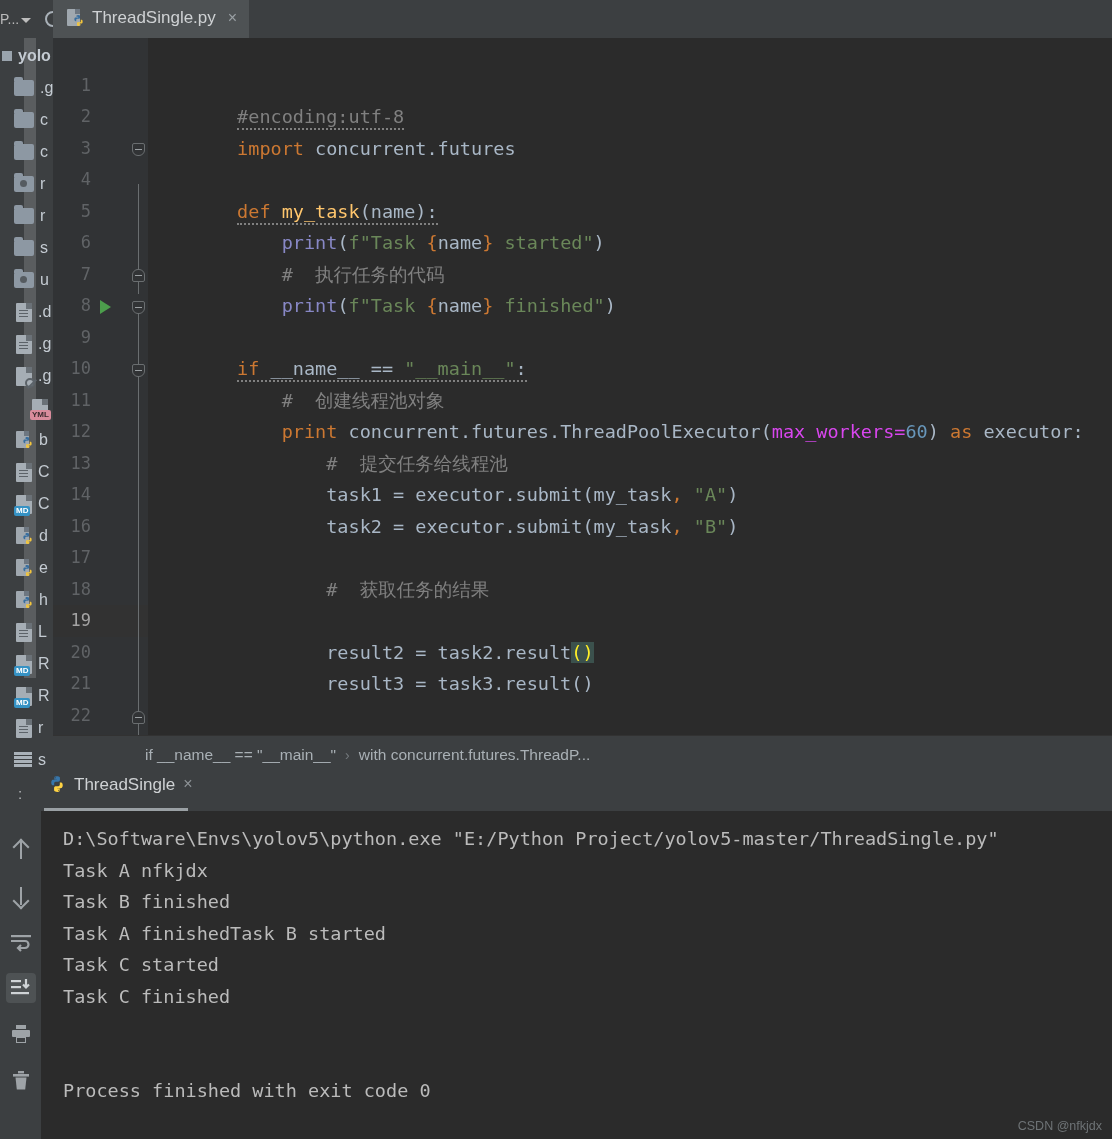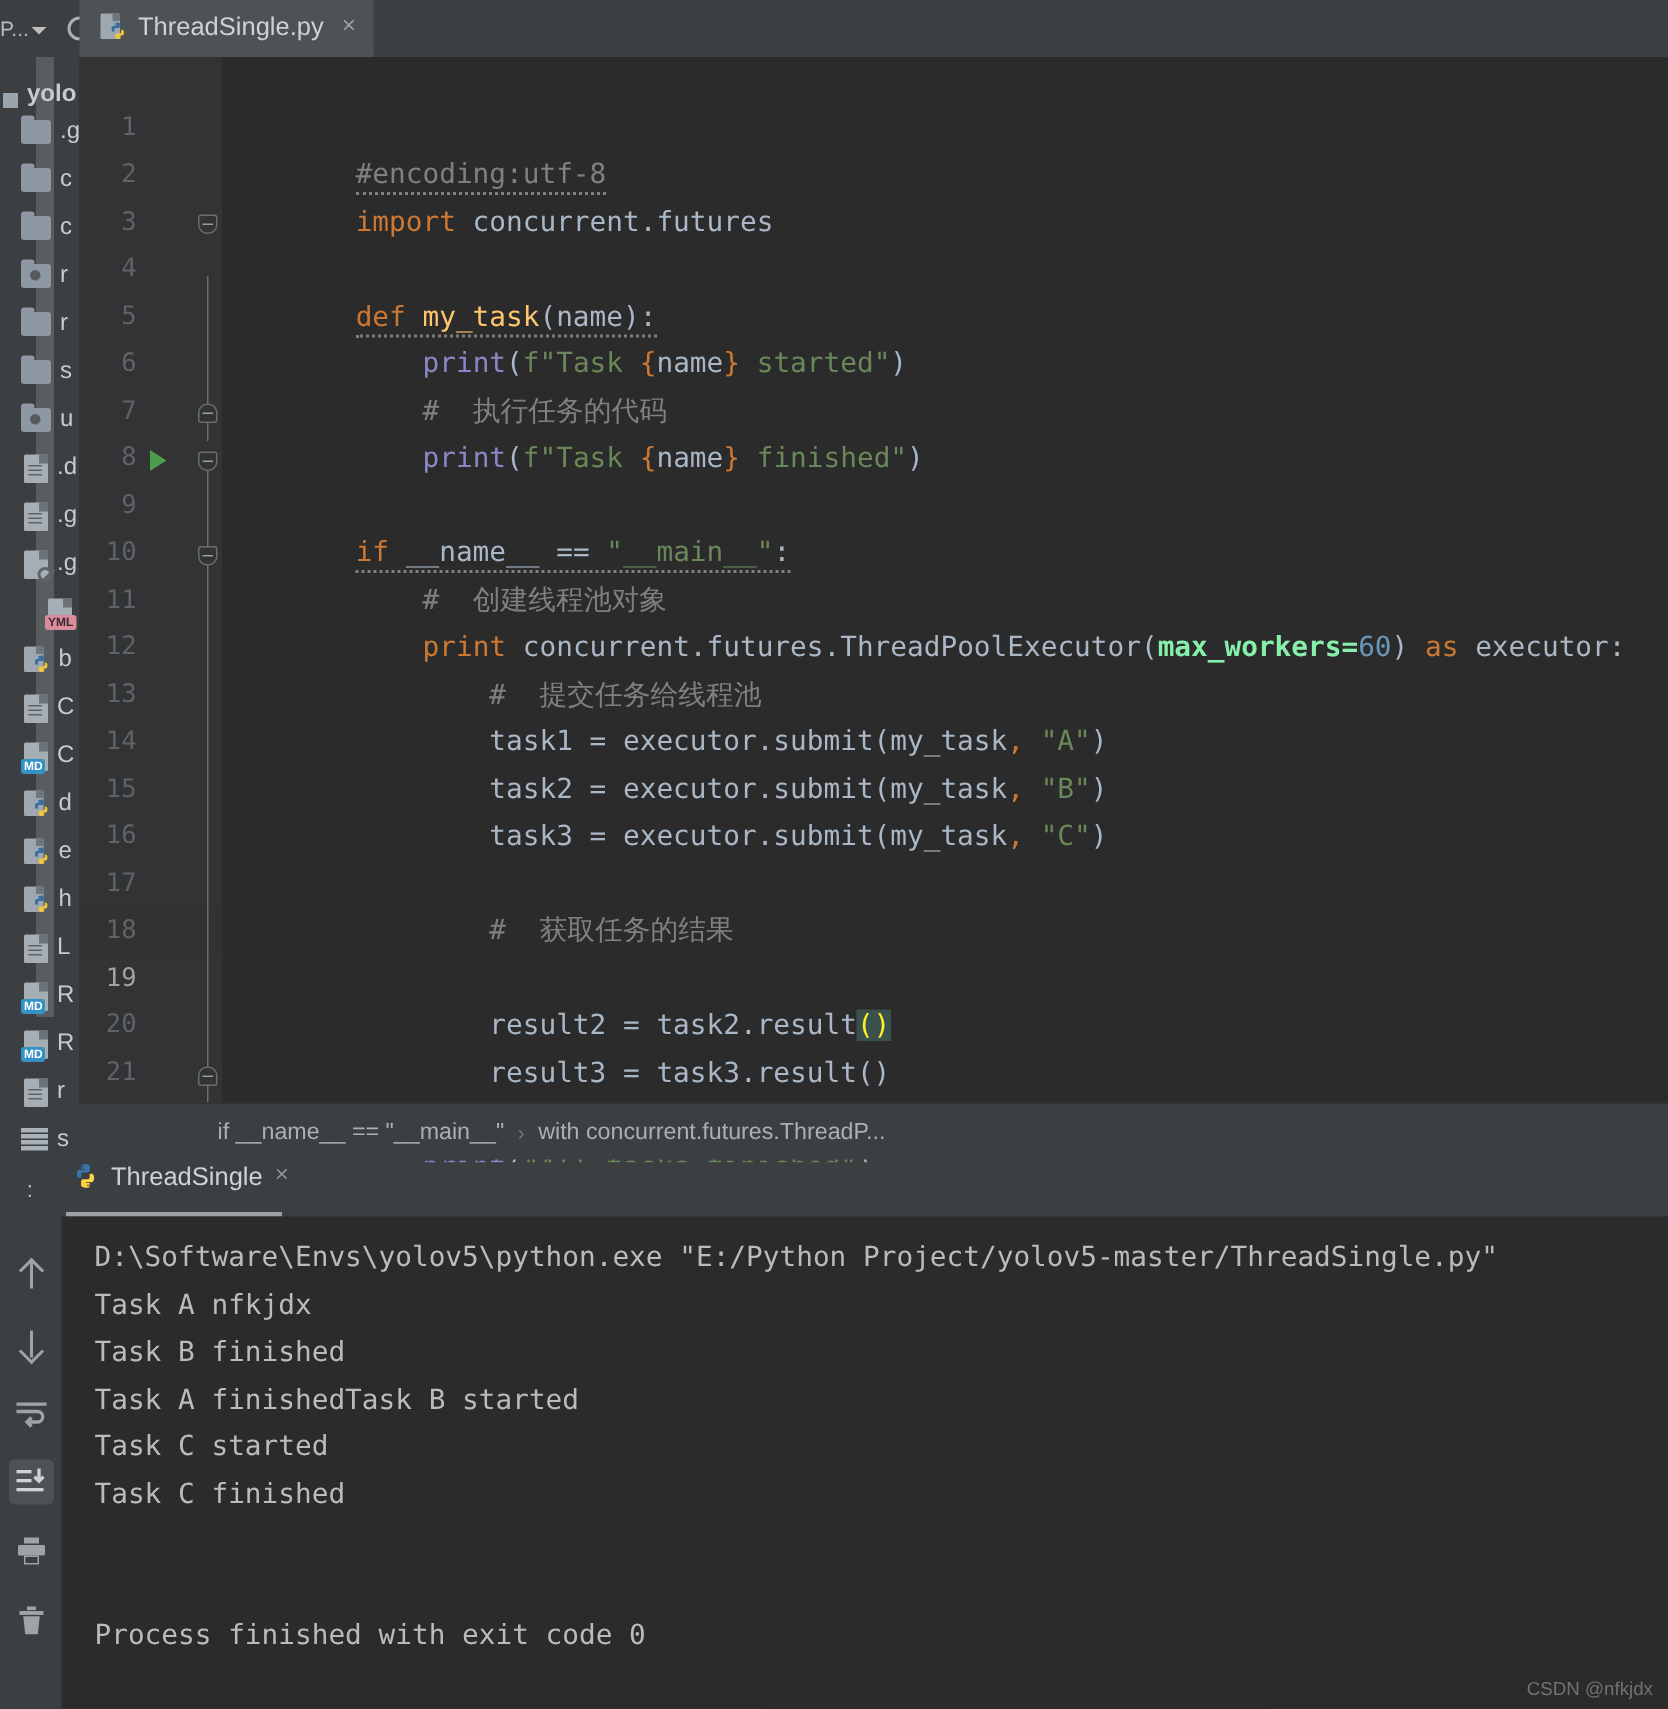--- a/index.html
+++ b/index.html
@@ -59,21 +59,21 @@
   .side-scroll {
     position:absolute; left:24px; top:0px; width:12px; height:640px;
     background:#5a5d5f;
   }
   .tree { position: relative; padding-top: 2px; }
   .trow {
     display: flex; align-items: center; height: 32px; gap: 6px;
     padding-left: 2px; white-space: nowrap; overflow: hidden;
     color: #c4cbd2; font-size: 16px;
   }
-  .trow.root { font-weight: bold; padding-left: 2px; align-items: flex-end; }
+  .trow.root { font-weight: bold; padding-left: 2px; }
   .sq { width:10px; height:10px; background:#9aa4ad; flex:0 0 auto;}
   .folder {
     width:20px;height:16px;flex:0 0 auto;position:relative;
     background:#8d98a3; border-radius:2px;
   }
   .folder:before{
     content:""; position:absolute; left:0; top:-3px; width:9px;height:4px;
     background:#8d98a3; border-radius:2px 2px 0 0;
   }
   .folder.dot:after{
@@ -155,21 +155,21 @@
 
   
   .kw     { color:#cc7832; }
   .func   { color:#ffc66d; }
   .str    { color:#6a8759; }
   .num    { color:#6897bb; }
   .cmt    { color:#808080; }
   .def    { color:#a9b7c6; }
   .brace  { color:#a9b7c6; }
   .fbrace { color:#cc7832; }
-  .kwarg  { color:#86efac;font-weight:bold; }
+  .kwarg  { color:#d946ef; }
   .call   { color:#8888c6; }
   .squig  { border-bottom:2px dotted #808080; padding-bottom:1px; }
   .brkmatch { background:#3b514d; color:#ffef28; }
 
   
   .breadcrumb {
     position:absolute; left:53px; top:735px; width:1059px; height:38px;
     background:#3c3f41; display:flex; align-items:center; gap:9px;
     padding-left:92px; color:#a9b0b5; font-size:15.5px;
     border-top:1px solid #323232;
@@ -489,24 +489,20 @@
       <div class="ln">
         <span class="lnum" style="left:-95px;">13</span>
         <span>        </span><span class="def">task1 = executor.submit(my_task</span><span class="kw">,</span><span class="str"> "A"</span><span class="brace">)</span>
       </div>
 
       <div class="ln">
         <span class="lnum" style="left:-95px;">14</span>
         <span>        </span><span class="def">task2 = executor.submit(my_task</span><span class="kw">,</span><span class="str"> "B"</span><span class="brace">)</span>
       </div>
 
-      <div class="ln">
-        <span class="lnum" style="left:-95px;">15</span>
-        <span>        </span><span class="def">task3 = executor.submit(my_task</span><span class="kw">,</span><span class="str"> "C"</span><span class="brace">)</span>
-      </div>
 
       <div class="ln">
         <span class="lnum" style="left:-95px;">16</span>
       </div>
 
       <div class="ln">
         <span class="lnum" style="left:-95px;">17</span>
         <span>        </span><span class="cmt">#  获取任务的结果</span>
       </div>
 

